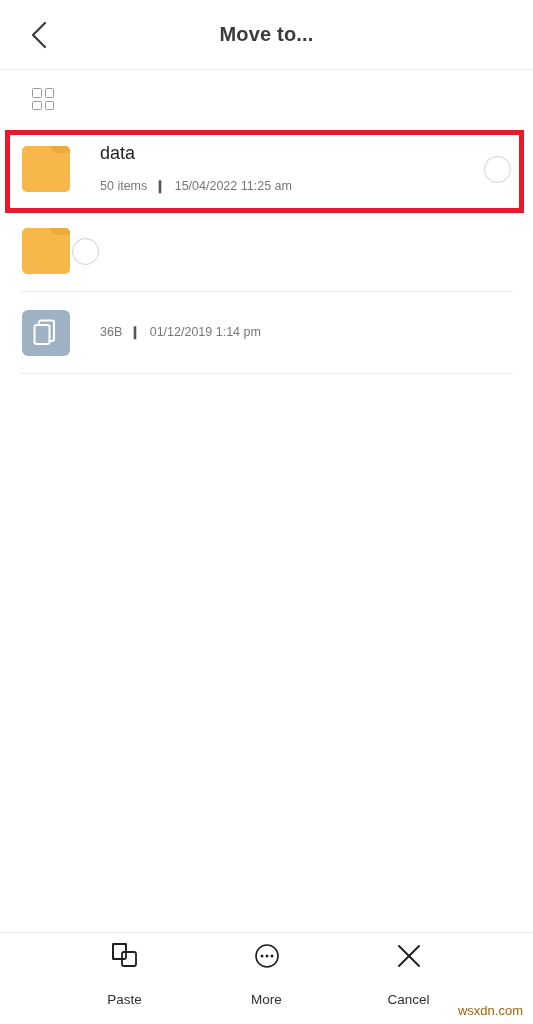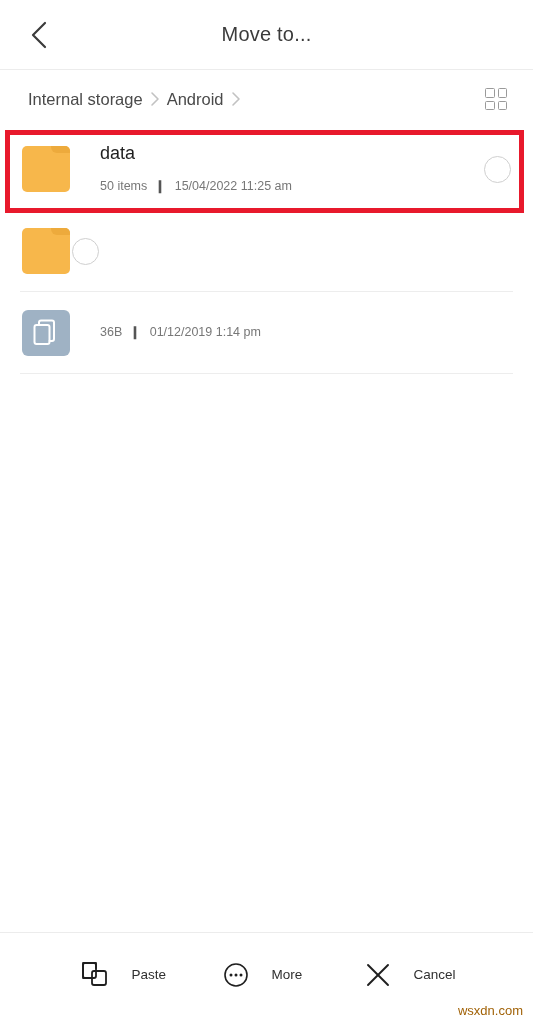--- a/index.html
+++ b/index.html
@@ -48,21 +48,21 @@
     align-items: center;
     justify-content: center;
     cursor: pointer;
   }
   .back-btn svg { display: block; }
 
   .app-title {
     width: 100%;
     text-align: center;
     font-size: 20px;
-    font-weight: normal;
+    font-weight: bold;
     color: #3b3b3b;
     letter-spacing: .2px;
   }
 
   
   .breadcrumb-bar {
     height: 58px;
     flex: 0 0 58px;
     display: flex;
     align-items: center;
@@ -234,21 +234,21 @@
     align-items: center;
     justify-content: center;
     gap: 54px;
     background: #ffffff;
     padding-bottom: 8px;
   }
 
   .tool-btn {
     width: 88px;
     display: flex;
-    flex-direction: row;
+    flex-direction: column;
     align-items: center;
     gap: 23px;
     cursor: pointer;
   }
 
   .tool-icon {
     height: 26px;
     display: flex;
     align-items: center;
     justify-content: center;
@@ -279,34 +279,20 @@
       <span>
         <svg width="22" height="30" viewBox="0 0 22 30">
           <polyline points="17,3 5,15 17,27" fill="none" stroke="#3b3b3b" stroke-width="2.2" stroke-linecap="round" stroke-linejoin="round"></polyline>
         </svg>
       </span>
     </div>
     <div class="app-title">Move to...</div>
   </div>
 
   <div class="breadcrumb-bar">
-    <div class="crumbs">
-      <span class="crumb">Internal storage</span>
-      <span class="crumb-sep">
-        <svg width="10" height="16" viewBox="0 0 10 16">
-          <polyline points="2,2 8,8 2,14" fill="none" stroke="#c2c2c2" stroke-width="1.6" stroke-linecap="round" stroke-linejoin="round"></polyline>
-        </svg>
-      </span>
-      <span class="crumb">Android</span>
-      <span class="crumb-sep">
-        <svg width="10" height="16" viewBox="0 0 10 16">
-          <polyline points="2,2 8,8 2,14" fill="none" stroke="#c2c2c2" stroke-width="1.6" stroke-linecap="round" stroke-linejoin="round"></polyline>
-        </svg>
-      </span>
-    </div>
     <div class="view-toggle">
       <i></i>
       <i></i>
       <i></i>
       <i></i>
     </div>
   </div>
 
   <div class="file-list">
 

